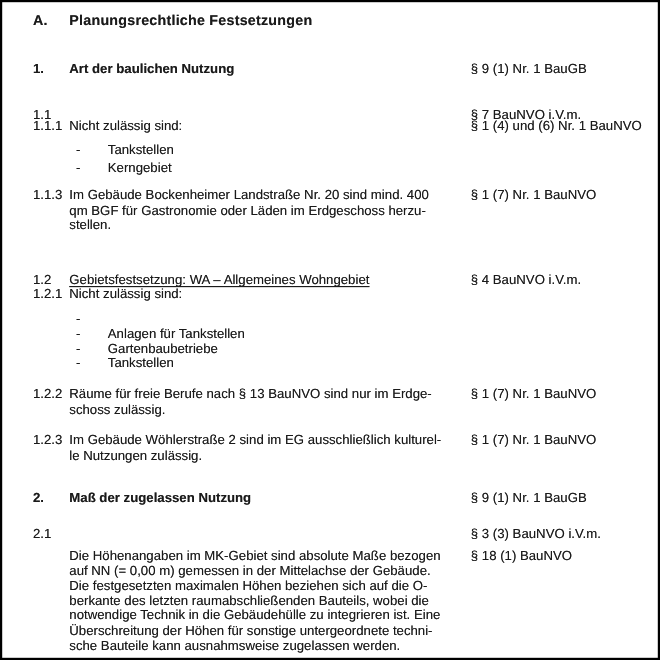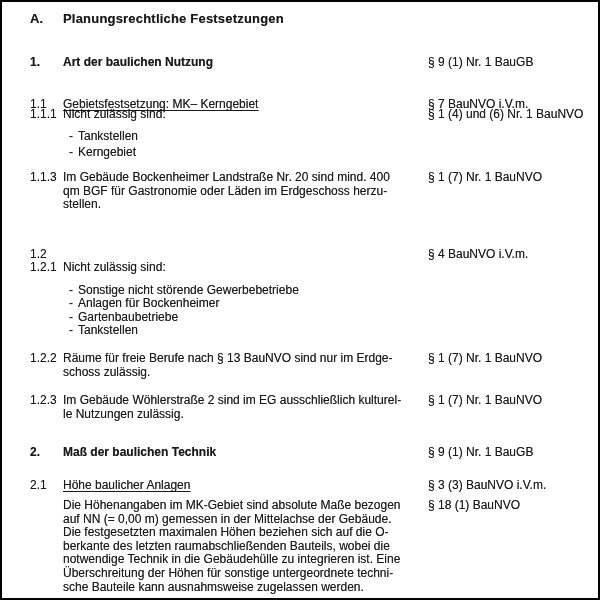--- a/index.html
+++ b/index.html
@@ -15,21 +15,21 @@
     line-height:13.6px;
     color:#1a1a1a;
     text-shadow:0 0 .5px rgba(0,0,0,.55);
   }
   .row{position:absolute;left:0;right:0;height:14px;}
   .row.tall{height:auto;}
   .num{position:absolute;left:28px;top:0;white-space:nowrap;}
   .txt{position:absolute;left:61px;top:0;width:358px;}
   .ref{position:absolute;left:426px;top:0;white-space:nowrap;}
   .dash{position:absolute;left:67px;top:0;}
-  .btxt{position:absolute;left:76px;top:0;white-space:nowrap;}
+  .btxt{position:absolute;left:96px;top:0;white-space:nowrap;}
   .bold{font-weight:bold;}
   .h{font-size:13px;letter-spacing:.2px;}
   .ul{text-decoration:underline;text-underline-offset:2px;}
   .pre{white-space:pre-line;}
 </style>
 </head>
 <body>
 
 <div class="page">
 
@@ -39,21 +39,20 @@
   </div>
 
   <div class="row" style="top:54px">
     <span class="num bold">1.</span>
     <span class="txt bold">Art der baulichen Nutzung</span>
     <span class="ref">§ 9 (1) Nr. 1 BauGB</span>
   </div>
 
   <div class="row" style="top:96px">
     <span class="num">1.1</span>
-    <span class="txt ul">Gebietsfestsetzung: MK– Kerngebiet</span>
     <span class="ref">§ 7 BauNVO i.V.m.</span>
   </div>
 
   <div class="row" style="top:106px">
     <span class="num">1.1.1</span>
     <span class="txt">Nicht zulässig sind:</span>
     <span class="ref">§ 1 (4) und (6) Nr. 1 BauNVO</span>
   </div>
 
   <div class="row" style="top:128px">
@@ -68,35 +67,35 @@
   <div class="row tall" style="top:169px">
     <span class="num">1.1.3</span>
     <span class="txt pre">Im Gebäude Bockenheimer Landstraße Nr. 20 sind mind. 400
 qm BGF für Gastronomie oder Läden im Erdgeschoss herzu-
 stellen.</span>
     <span class="ref">§ 1 (7) Nr. 1 BauNVO</span>
   </div>
 
   <div class="row" style="top:246px">
     <span class="num">1.2</span>
+    <span class="txt ul">Gebietsfestsetzung: WA – Allgemeines Wohngebiet</span>
     <span class="ref">§ 4 BauNVO i.V.m.</span>
   </div>
 
   <div class="row" style="top:259px">
     <span class="num">1.2.1</span>
     <span class="txt">Nicht zulässig sind:</span>
   </div>
 
   <div class="row" style="top:282px">
     <span class="dash">-</span>
-    <span class="btxt">Sonstige nicht störende Gewerbebetriebe</span>
   </div>
   <div class="row" style="top:295px">
     <span class="dash">-</span>
-    <span class="btxt">Anlagen für Bockenheimer</span>
+    <span class="btxt">Anlagen für Tankstellen</span>
   </div>
   <div class="row" style="top:309px">
     <span class="dash">-</span>
     <span class="btxt">Gartenbaubetriebe</span>
   </div>
   <div class="row" style="top:322px">
     <span class="dash">-</span>
     <span class="btxt">Tankstellen</span>
   </div>
 
@@ -109,27 +108,26 @@
 
   <div class="row tall" style="top:392px">
     <span class="num">1.2.3</span>
     <span class="txt pre">Im Gebäude Wöhlerstraße 2 sind im EG ausschließlich kulturel-
 le Nutzungen zulässig.</span>
     <span class="ref">§ 1 (7) Nr. 1 BauNVO</span>
   </div>
 
   <div class="row" style="top:444px">
     <span class="num bold">2.</span>
-    <span class="txt bold">Maß der baulichen Technik</span>
+    <span class="txt bold">Maß der zugelassen Nutzung</span>
     <span class="ref">§ 9 (1) Nr. 1 BauGB</span>
   </div>
 
   <div class="row" style="top:477px">
     <span class="num">2.1</span>
-    <span class="txt ul">Höhe baulicher Anlagen</span>
     <span class="ref">§ 3 (3) BauNVO i.V.m.</span>
   </div>
 
   <div class="row tall" style="top:497px">
     <span class="txt pre">Die Höhenangaben im MK-Gebiet sind absolute Maße bezogen
 auf NN (= 0,00 m) gemessen in der Mittelachse der Gebäude.
 Die festgesetzten maximalen Höhen beziehen sich auf die O-
 berkante des letzten raumabschließenden Bauteils, wobei die
 notwendige Technik in die Gebäudehülle zu integrieren ist. Eine
 Überschreitung der Höhen für sonstige untergeordnete techni-

